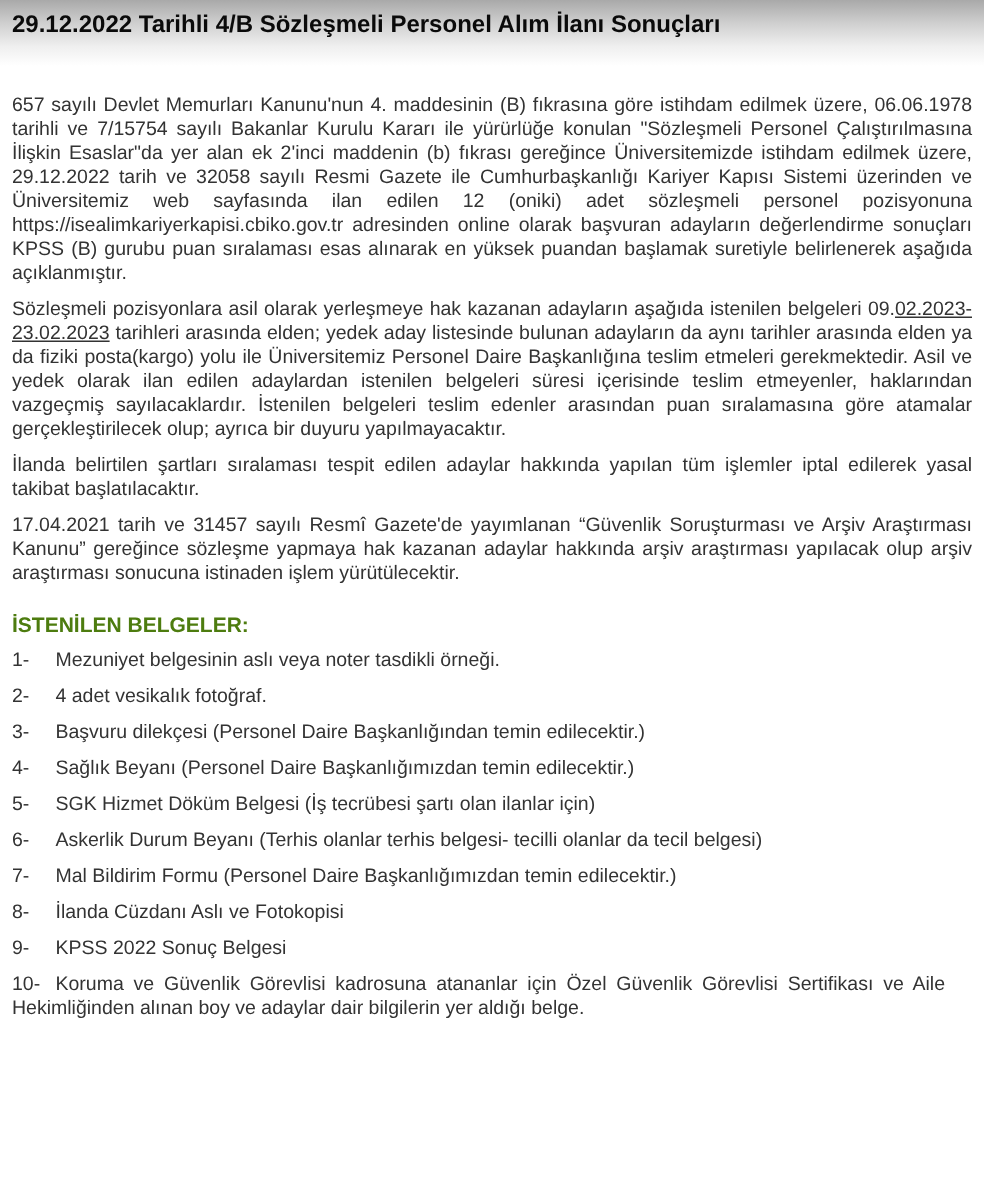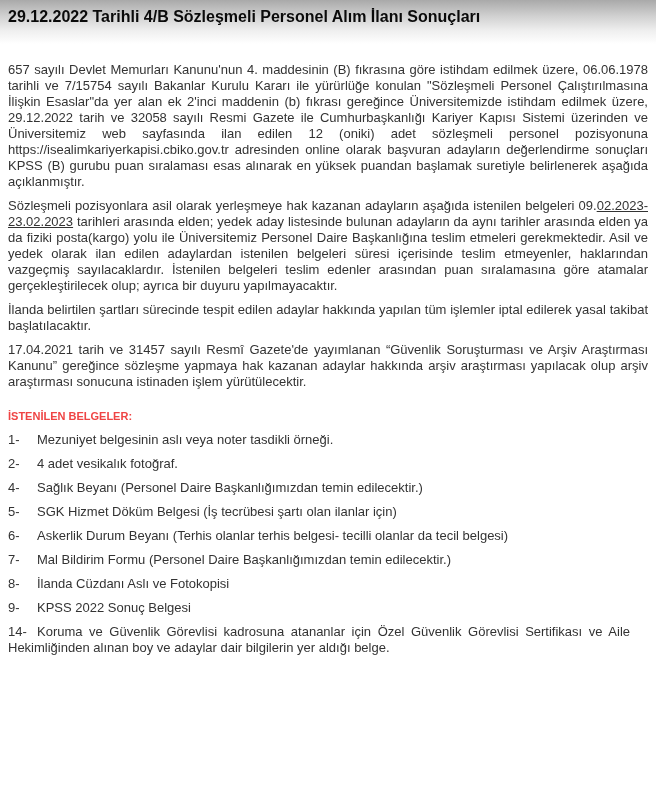--- a/index.html
+++ b/index.html
@@ -30,24 +30,24 @@
     padding: 18px 8px 0 8px;
   }
   .doc-body p {
     margin: 0 0 8px 0;
     font-size: 13px;
     line-height: 16px;
     text-align: justify;
   }
   .section-heading {
     margin: 18px 0 8px 0;
-    font-size: 11px;
+    font-size: 14px;
     line-height: 16px;
     font-weight: bold;
-    color: #ef4444;
+    color: #4d7c0f;
   }
   .doc-list p.item {
     margin: 0 18px 8px 0;
   }
   .item-num {
     display: inline-block;
     width: 29px;
   }
   .u { text-decoration: underline; }
 </style>
@@ -57,33 +57,34 @@
 <header class="page-header">
   <h1 class="page-title">29.12.2022 Tarihli 4/B Sözleşmeli Personel Alım İlanı Sonuçları</h1>
 </header>
 
 <main class="doc-body">
 
   <p>657 sayılı Devlet Memurları Kanunu'nun 4. maddesinin (B) fıkrasına göre istihdam edilmek üzere, 06.06.1978 tarihli ve 7/15754 sayılı Bakanlar Kurulu Kararı ile yürürlüğe konulan "Sözleşmeli Personel Çalıştırılmasına İlişkin Esaslar"da yer alan ek 2'inci maddenin (b) fıkrası gereğince Üniversitemizde istihdam edilmek üzere, 29.12.2022 tarih ve 32058 sayılı Resmi Gazete ile Cumhurbaşkanlığı Kariyer Kapısı Sistemi üzerinden ve Üniversitemiz web sayfasında ilan edilen 12 (oniki) adet sözleşmeli personel pozisyonuna https://isealimkariyerkapisi.cbiko.gov.tr adresinden online olarak başvuran adayların değerlendirme sonuçları KPSS (B) gurubu puan sıralaması esas alınarak en yüksek puandan başlamak suretiyle belirlenerek aşağıda açıklanmıştır.</p>
 
   <p><span>Sözleşmeli pozisyonlara asil olarak yerleşmeye hak kazanan adayların aşağıda istenilen belgeleri 09.</span><span class="u">02.2023-23.02.2023</span><span> tarihleri arasında elden; yedek aday listesinde bulunan adayların da aynı tarihler arasında elden ya da fiziki posta(kargo) yolu ile Üniversitemiz Personel Daire Başkanlığına teslim etmeleri gerekmektedir. Asil ve yedek olarak ilan edilen adaylardan istenilen belgeleri süresi içerisinde teslim etmeyenler, haklarından vazgeçmiş sayılacaklardır. İstenilen belgeleri teslim edenler arasından puan sıralamasına göre atamalar gerçekleştirilecek olup; ayrıca bir duyuru yapılmayacaktır.</span></p>
 
-  <p>İlanda belirtilen şartları sürecinde tespit edilen adaylar hakkında yapılan tüm işlemler iptal edilerek yasal takibat başlatılacaktır.</p>
+  <p>İlanda belirtilen şartları sıralaması tespit edilen adaylar hakkında yapılan tüm işlemler iptal edilerek yasal takibat başlatılacaktır.</p>
 
   <p>17.04.2021 tarih ve 31457 sayılı Resmî Gazete'de yayımlanan “Güvenlik Soruşturması ve Arşiv Araştırması Kanunu” gereğince sözleşme yapmaya hak kazanan adaylar hakkında arşiv araştırması yapılacak olup arşiv araştırması sonucuna istinaden işlem yürütülecektir.</p>
 
 
 
   <h2 class="section-heading">İSTENİLEN BELGELER:</h2>
 
   <div class="doc-list">
     <p class="item"><span class="item-num">1-</span><span>Mezuniyet belgesinin aslı veya noter tasdikli örneği.</span></p>
     <p class="item"><span class="item-num">2-</span><span>4 adet vesikalık fotoğraf.</span></p>
+    <p class="item"><span class="item-num">3-</span><span>Başvuru dilekçesi (Personel Daire Başkanlığından temin edilecektir.)</span></p>
     <p class="item"><span class="item-num">4-</span><span>Sağlık Beyanı (Personel Daire Başkanlığımızdan temin edilecektir.)</span></p>
     <p class="item"><span class="item-num">5-</span><span>SGK Hizmet Döküm Belgesi (İş tecrübesi şartı olan ilanlar için)</span></p>
     <p class="item"><span class="item-num">6-</span><span>Askerlik Durum Beyanı (Terhis olanlar terhis belgesi- tecilli olanlar da tecil belgesi)</span></p>
     <p class="item"><span class="item-num">7-</span><span>Mal Bildirim Formu (Personel Daire Başkanlığımızdan temin edilecektir.)</span></p>
     <p class="item"><span class="item-num">8-</span><span>İlanda Cüzdanı Aslı ve Fotokopisi</span></p>
     <p class="item"><span class="item-num">9-</span><span>KPSS 2022 Sonuç Belgesi</span></p>
-    <p class="item"><span class="item-num">14-</span><span>Koruma ve Güvenlik Görevlisi kadrosuna atananlar için Özel Güvenlik Görevlisi Sertifikası ve Aile Hekimliğinden alınan boy ve adaylar dair bilgilerin yer aldığı belge.</span></p>
+    <p class="item"><span class="item-num">10-</span><span>Koruma ve Güvenlik Görevlisi kadrosuna atananlar için Özel Güvenlik Görevlisi Sertifikası ve Aile Hekimliğinden alınan boy ve adaylar dair bilgilerin yer aldığı belge.</span></p>
   </div>
 
 </main>
 
 </body></html>

